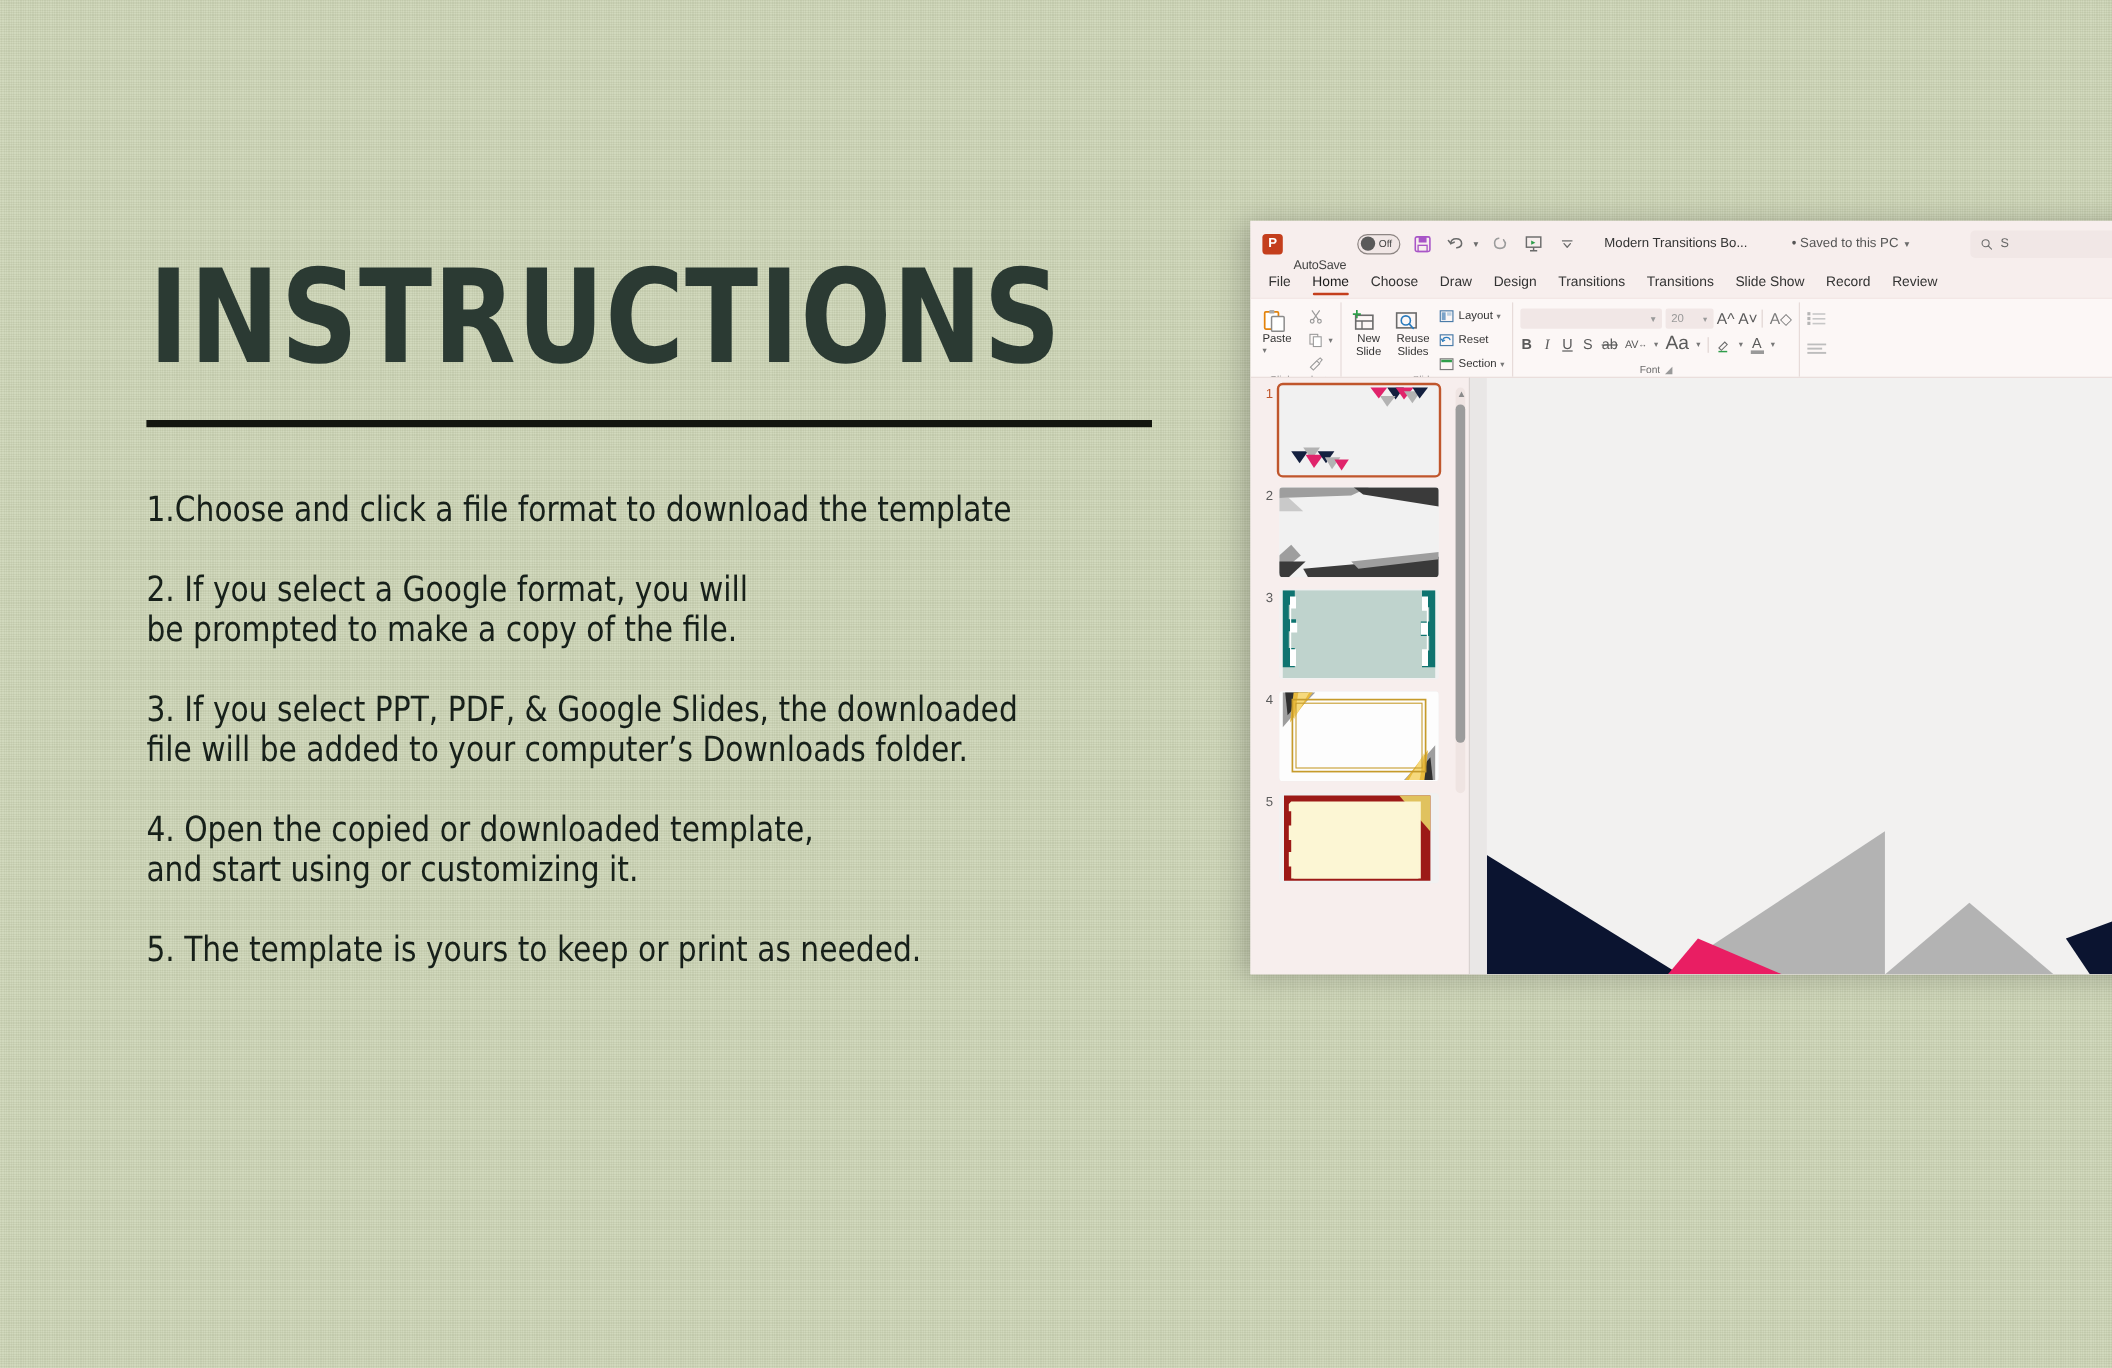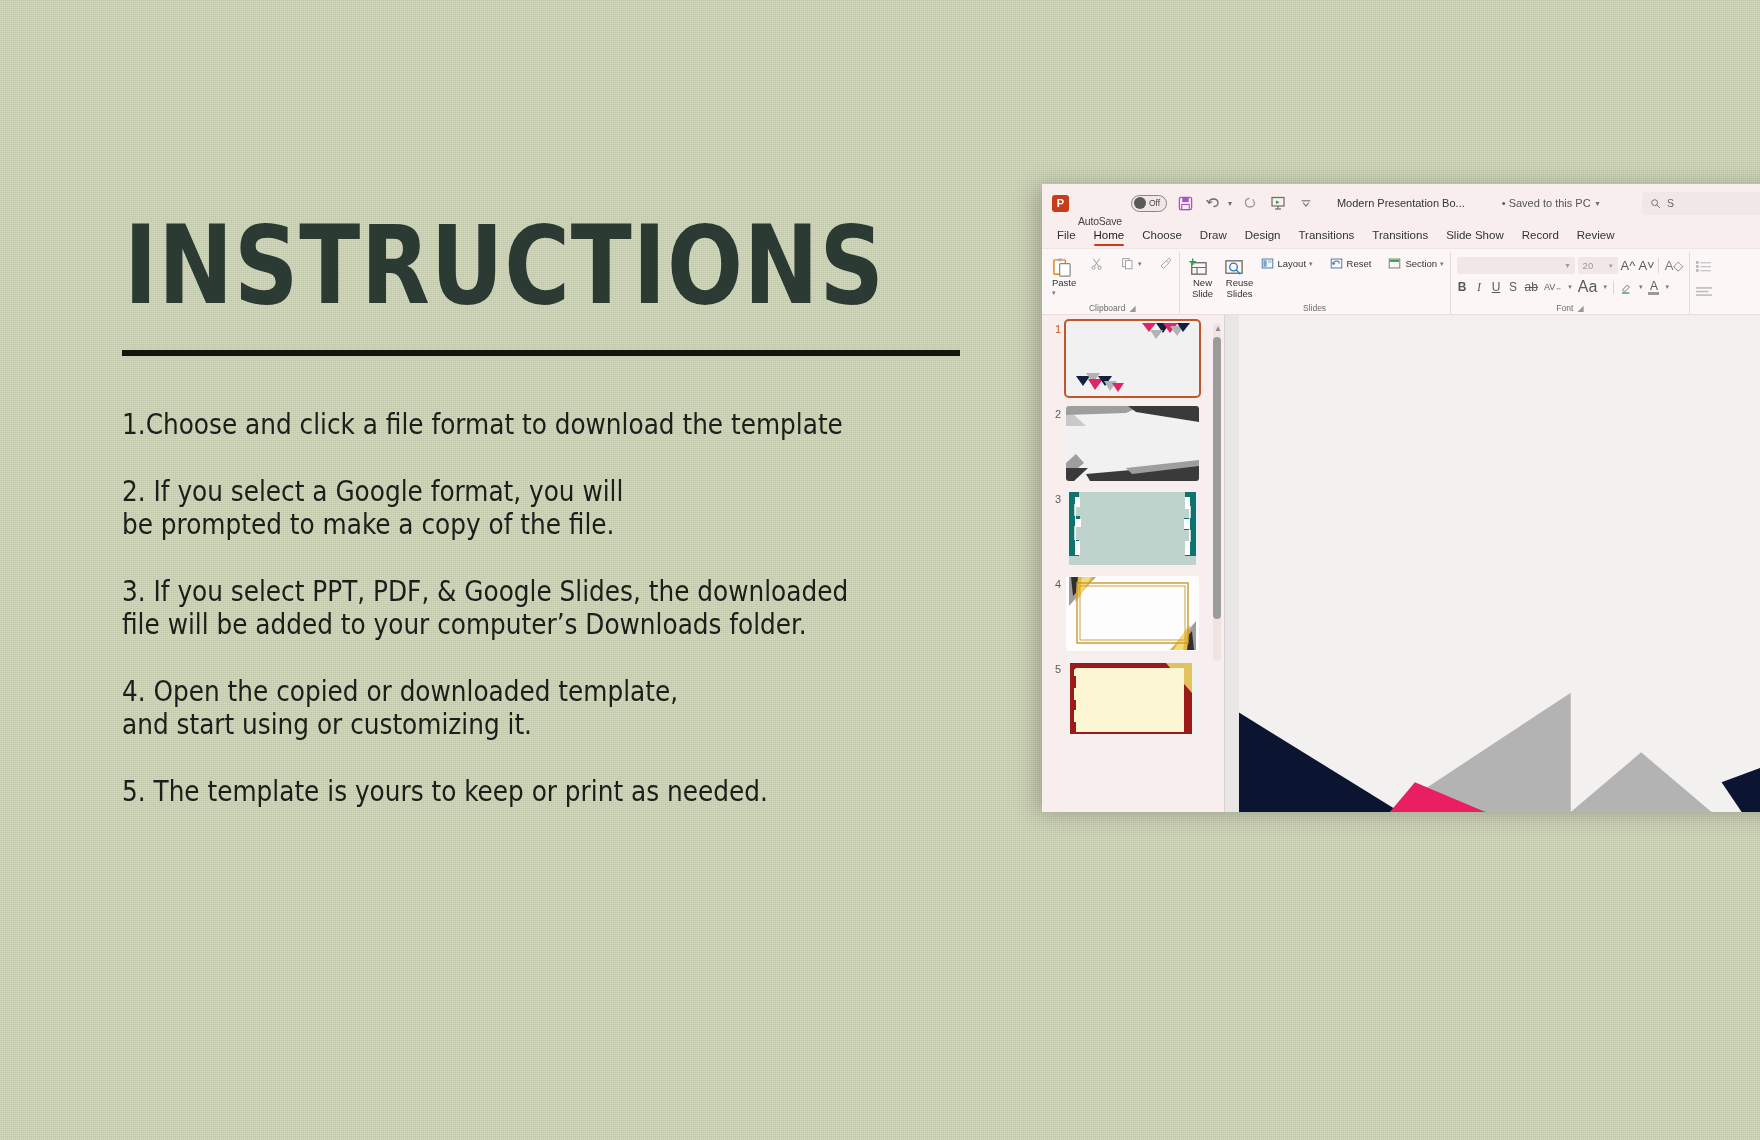--- a/index.html
+++ b/index.html
@@ -123,21 +123,21 @@
     display:flex; align-items:center; justify-content:center; gap:4px;
   }
   .rg-label .dlg { font-size:8px; color:#999; }
 
   .bigbtn {
     display:flex; flex-direction:column; align-items:flex-start; justify-content:flex-start;
     font-size:9.5px; color:#333; width:34px; line-height:1.12; text-align:center;
     padding-top:2px;
   }
   .bigbtn .gi { height:22px; display:flex; align-items:center; justify-content:center; }
-  .smallcol { display:flex; gap:16px; padding-top:2px; }
+  .smallcol { display:flex; flex-direction:column; gap:5px; padding-top:2px; }
   .smallrow { display:flex; align-items:center; gap:3px; font-size:9.5px; color:#333; }
   .smallrow .gi { width:15px; height:15px; display:flex; align-items:center; justify-content:center; }
   .mini-chev { font-size:7px; color:#777; }
 
   .fontname {
     width:118px; height:17px; background:#f1e7e6; border-radius:2px;
     display:flex; align-items:center; justify-content:flex-end;
     padding-right:5px; font-size:8px; color:#999;
   }
   .fontsize {
@@ -251,21 +251,21 @@
           <path d="M5 14 h6" stroke="#6b6b6b" stroke-width="1.2"></path>
         </svg>
     </span>
     <span class="qat-ico">
       <svg width="14" height="14" viewBox="0 0 16 16">
           <path d="M3 5.5 h10" stroke="#6b6b6b" stroke-width="1.2"></path>
           <path d="M5 8 L8 11.5 L11 8" fill="none" stroke="#6b6b6b" stroke-width="1.2" stroke-linecap="round" stroke-linejoin="round"></path>
         </svg>
     </span>
 
-    <span class="doc-title">Modern Presentation Bo...</span>
+    <span class="doc-title">Modern Transitions Bo...</span>
     <span class="doc-sep">• Saved to this PC</span>
     <span class="chev">▾</span>
 
     <div class="search-box">
       <svg width="11" height="11" viewBox="0 0 16 16">
           <circle cx="6.8" cy="6.8" r="4.3" fill="none" stroke="#6b6b6b" stroke-width="1.3"></circle>
           <path d="M10 10 L14 14" stroke="#6b6b6b" stroke-width="1.3" stroke-linecap="round"></path>
         </svg>
       <span>S</span>
     </div>

